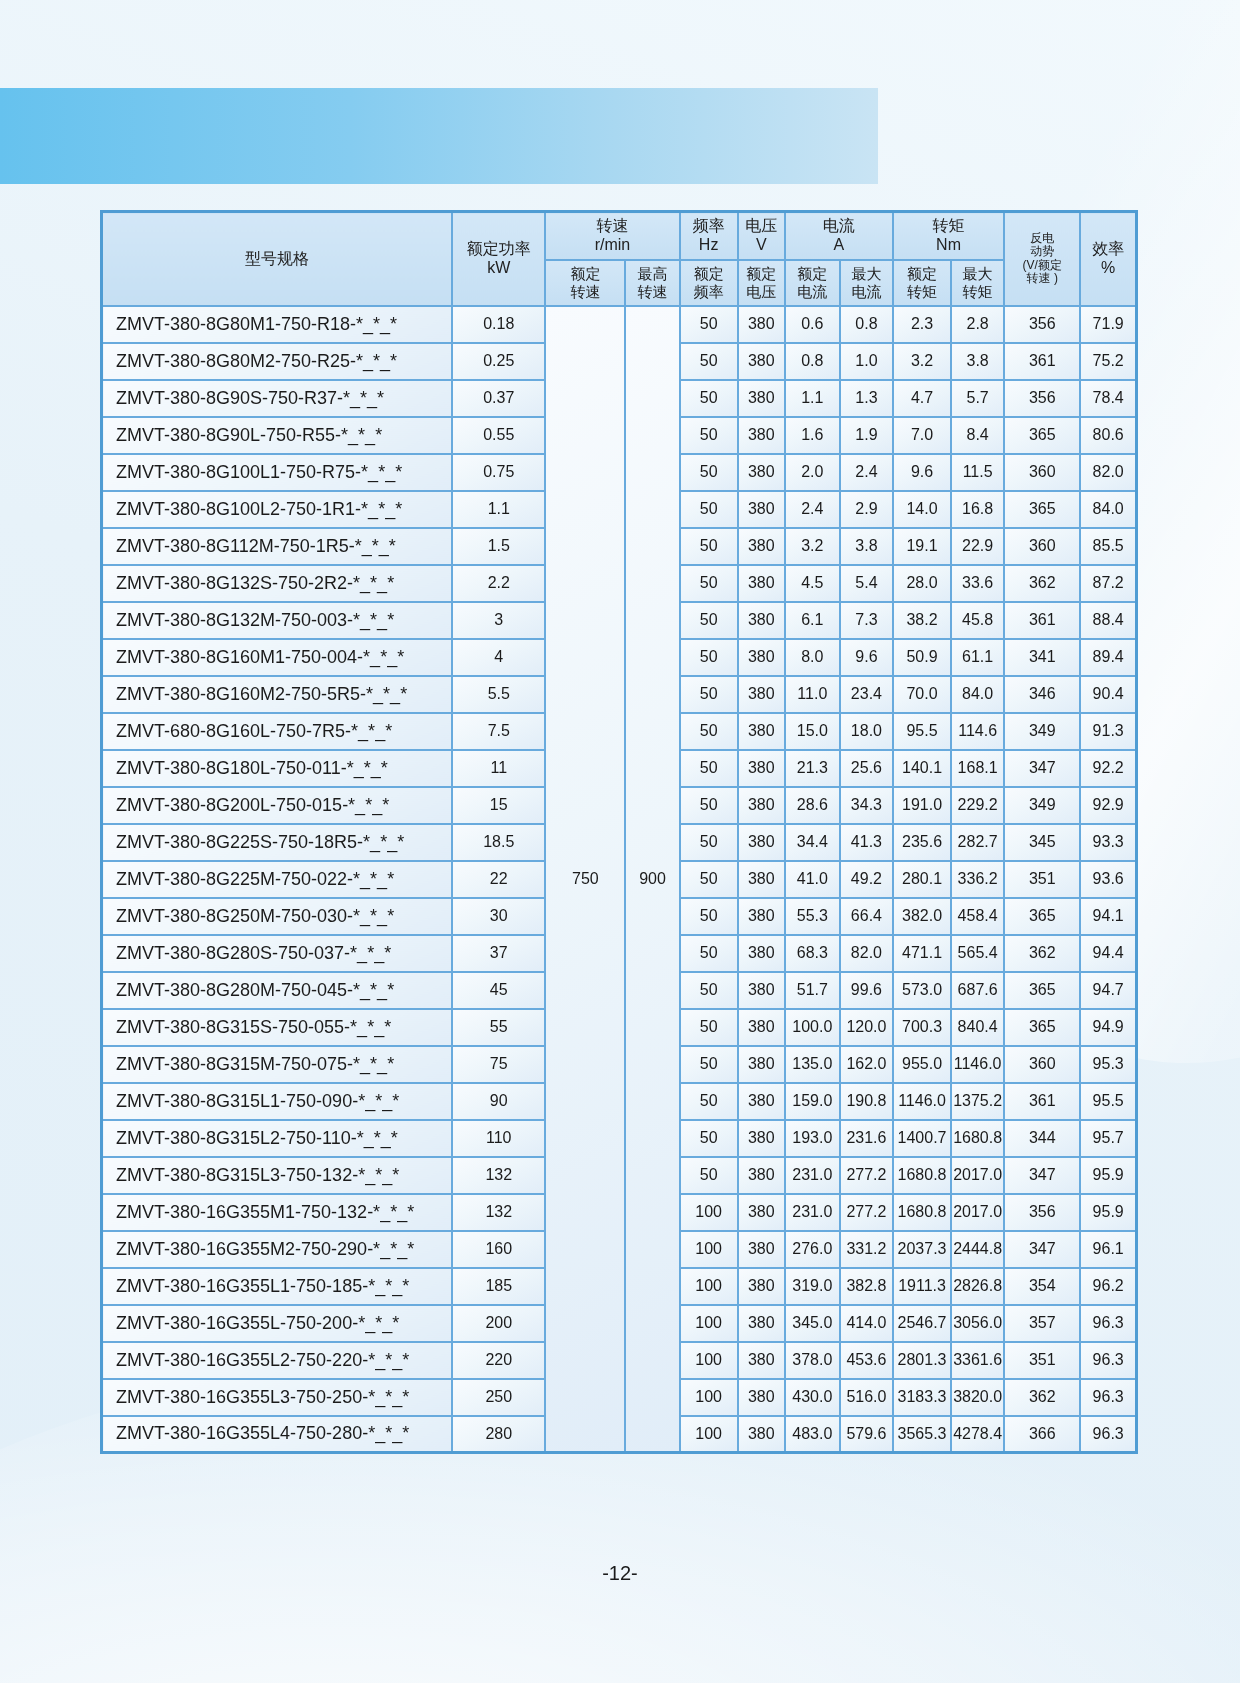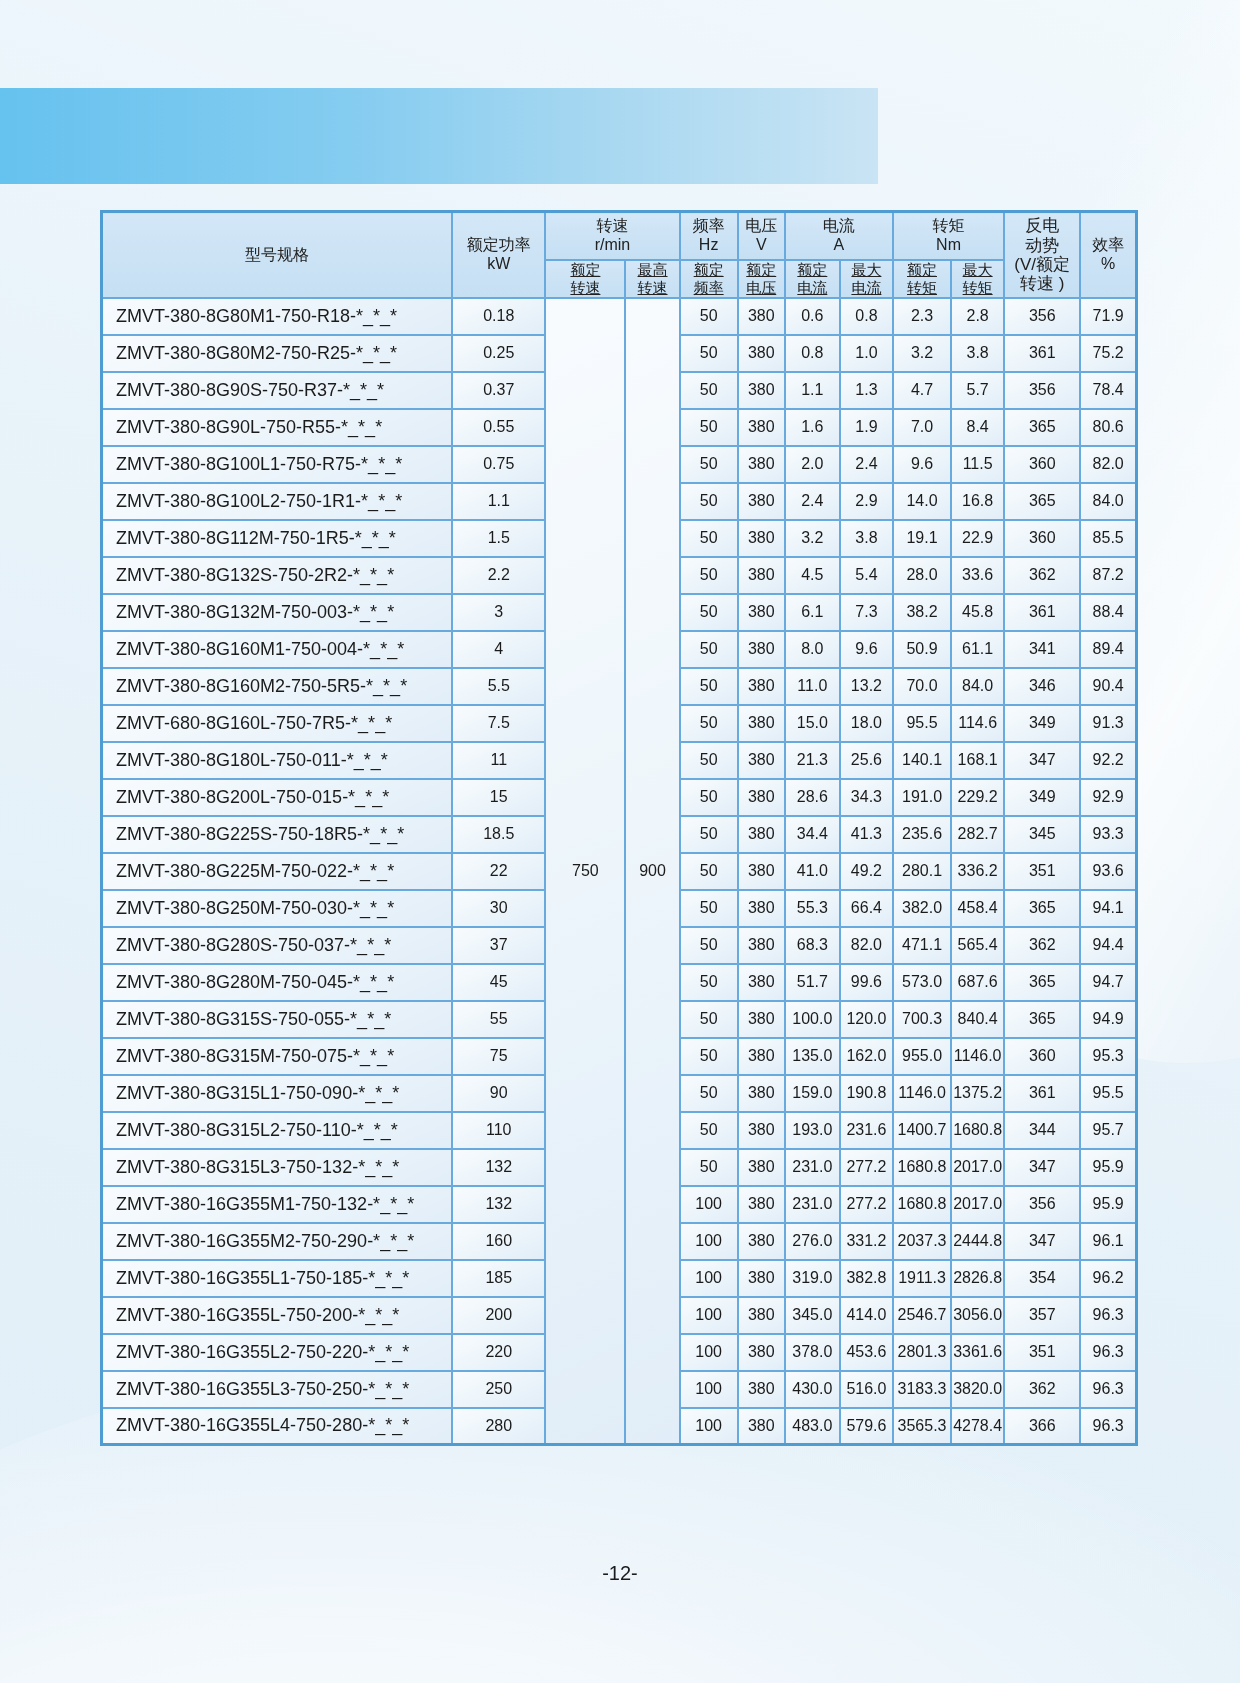--- a/index.html
+++ b/index.html
@@ -34,22 +34,22 @@
     text-align:center; vertical-align:middle;
     color:#1b1b1b; font-size:16px;
     background: linear-gradient(155deg, #f8fbfe 0%, #eef6fb 45%, #e1edf8 100%);
     overflow:hidden;
   }
   thead td {
     background: linear-gradient(180deg, #d3e7f7 0%, #c5dff3 100%);
     white-space:pre-line; line-height:1.15; color:#222;
   }
   thead tr.h1 td { height:48px; }
-  thead tr.h2 td { height:38px; font-size:15px;text-decoration:underline; }
-  td.emf-h { font-size:17px; line-height:1.13; }
+  thead tr.h2 td { height:46px; font-size:15px; }
+  td.emf-h { font-size:12px; line-height:1.13; }
   tbody td { height:37px; }
   tbody td.model { text-align:left; padding-left:13px; font-size:18px; white-space:nowrap; }
   .page-num {
     position:absolute; left:0; top:1562px; width:1240px;
     text-align:center; font-size:20px; color:#1b1b1b;
   }
 </style>
 </head>
 <body>
 
@@ -236,21 +236,21 @@
           <td>61.1</td>
           <td>341</td>
           <td>89.4</td>
         </tr>
         <tr>
           <td class="model">ZMVT-380-8G160M2-750-5R5-*_*_*</td>
           <td>5.5</td>
           <td>50</td>
           <td>380</td>
           <td>11.0</td>
-          <td>13.2</td>
+          <td>23.4</td>
           <td>70.0</td>
           <td>84.0</td>
           <td>346</td>
           <td>90.4</td>
         </tr>
         <tr>
           <td class="model">ZMVT-680-8G160L-750-7R5-*_*_*</td>
           <td>7.5</td>
           <td>50</td>
           <td>380</td>

